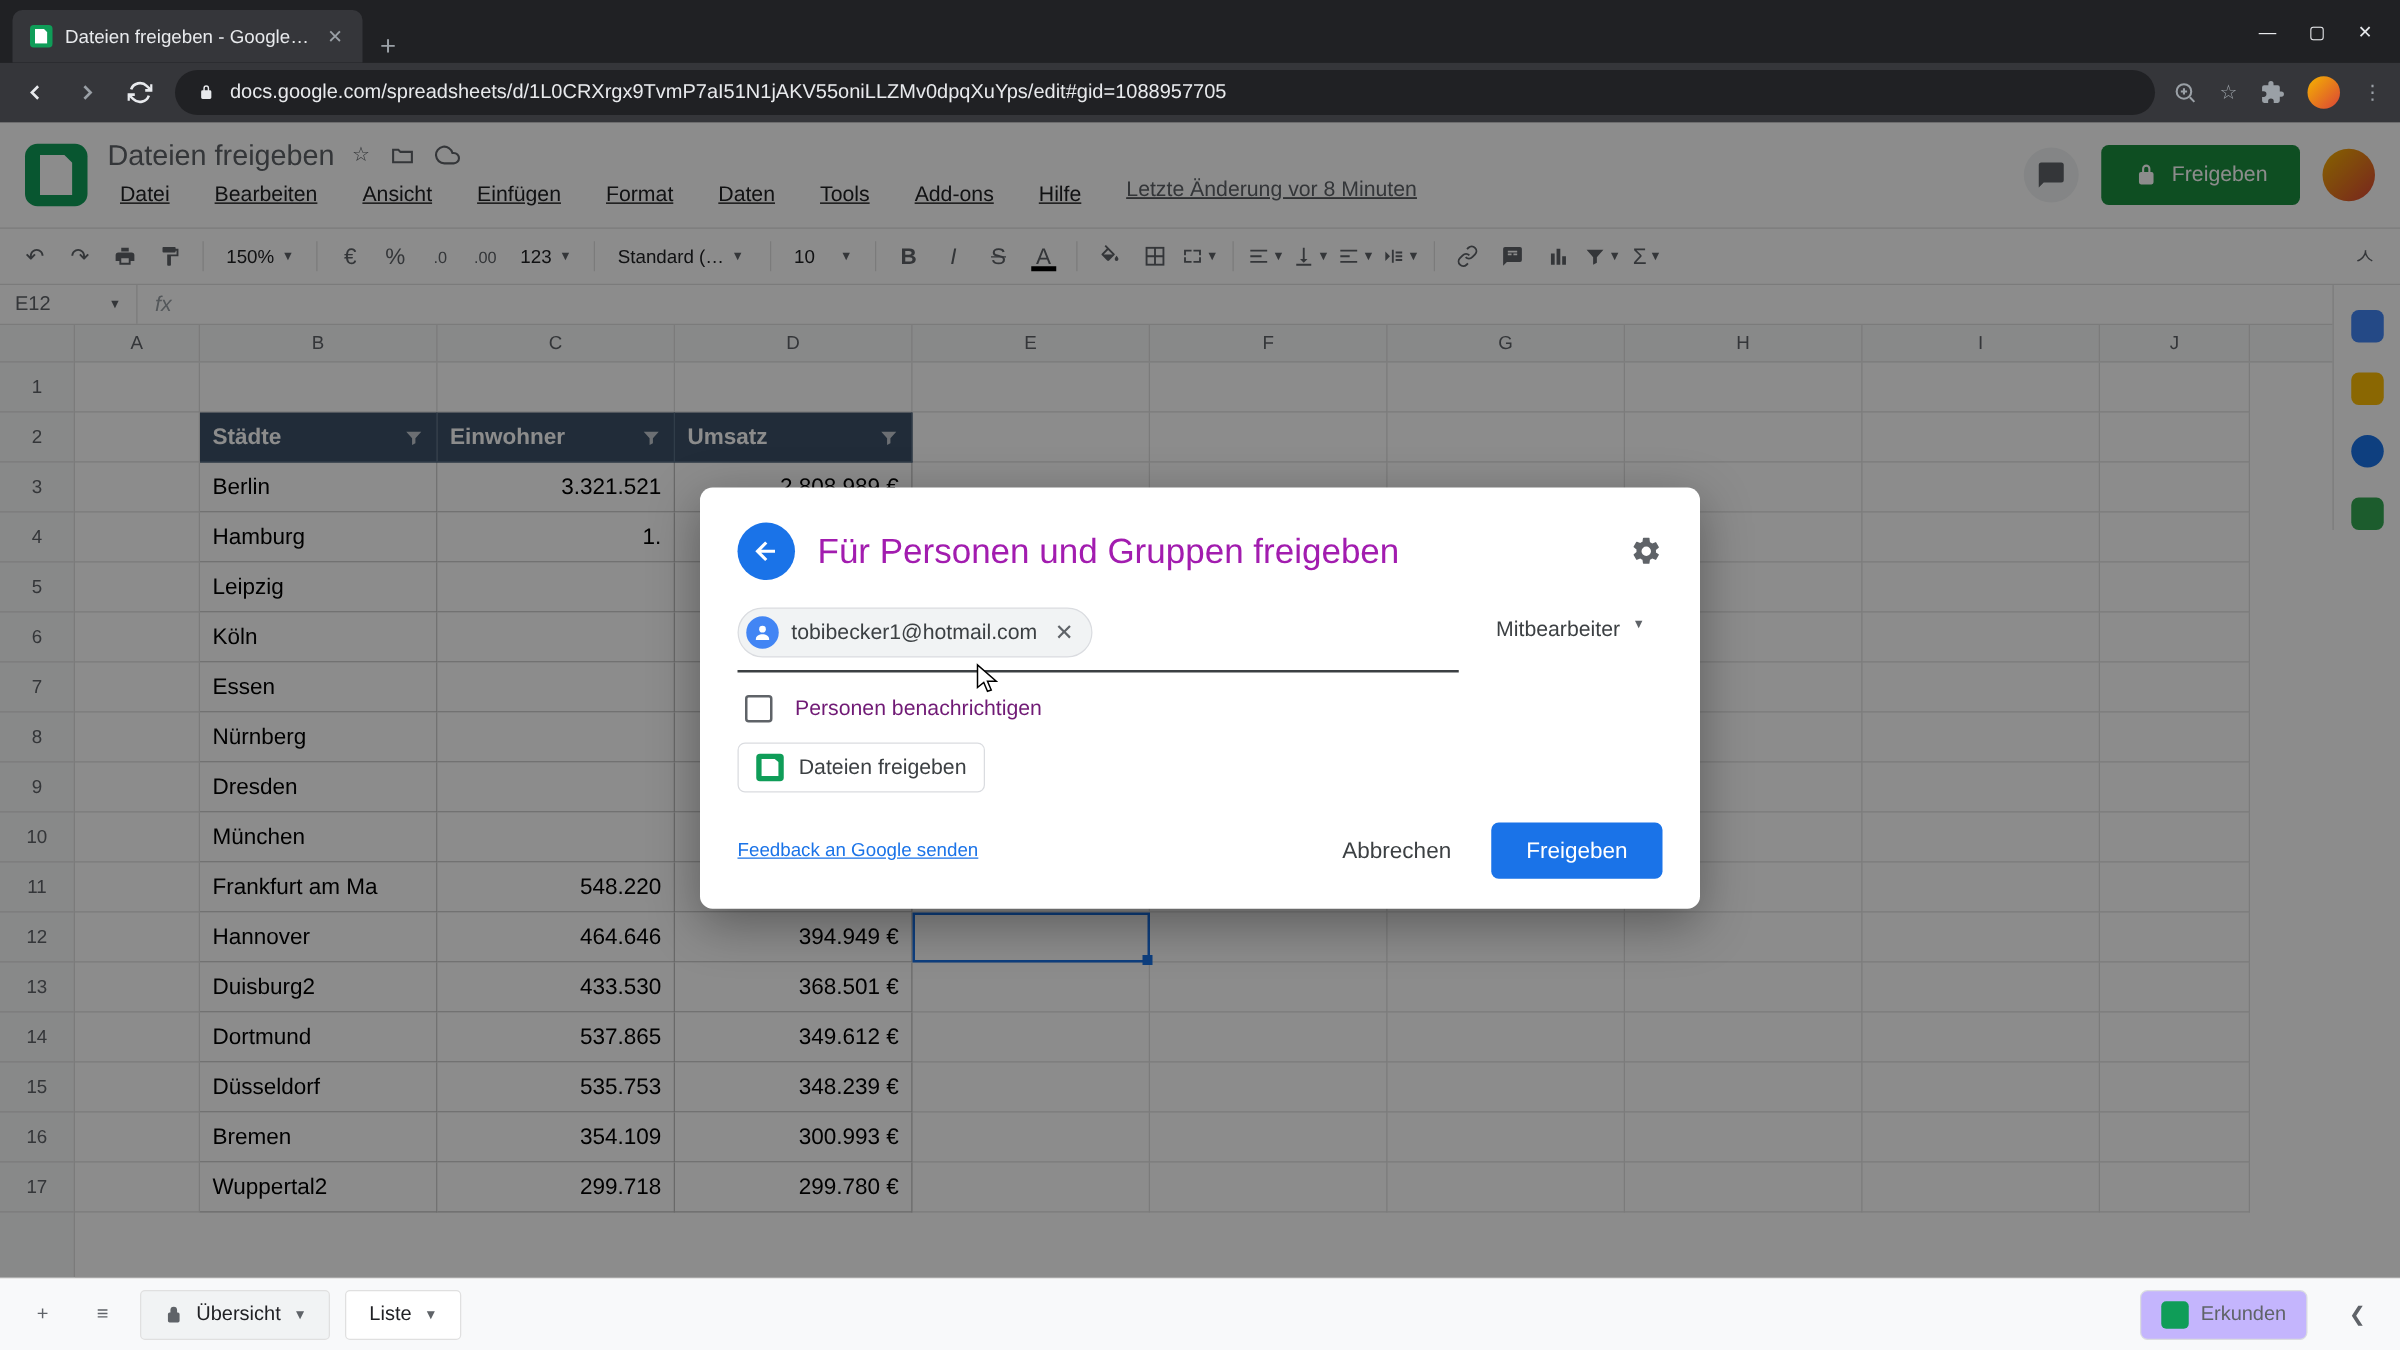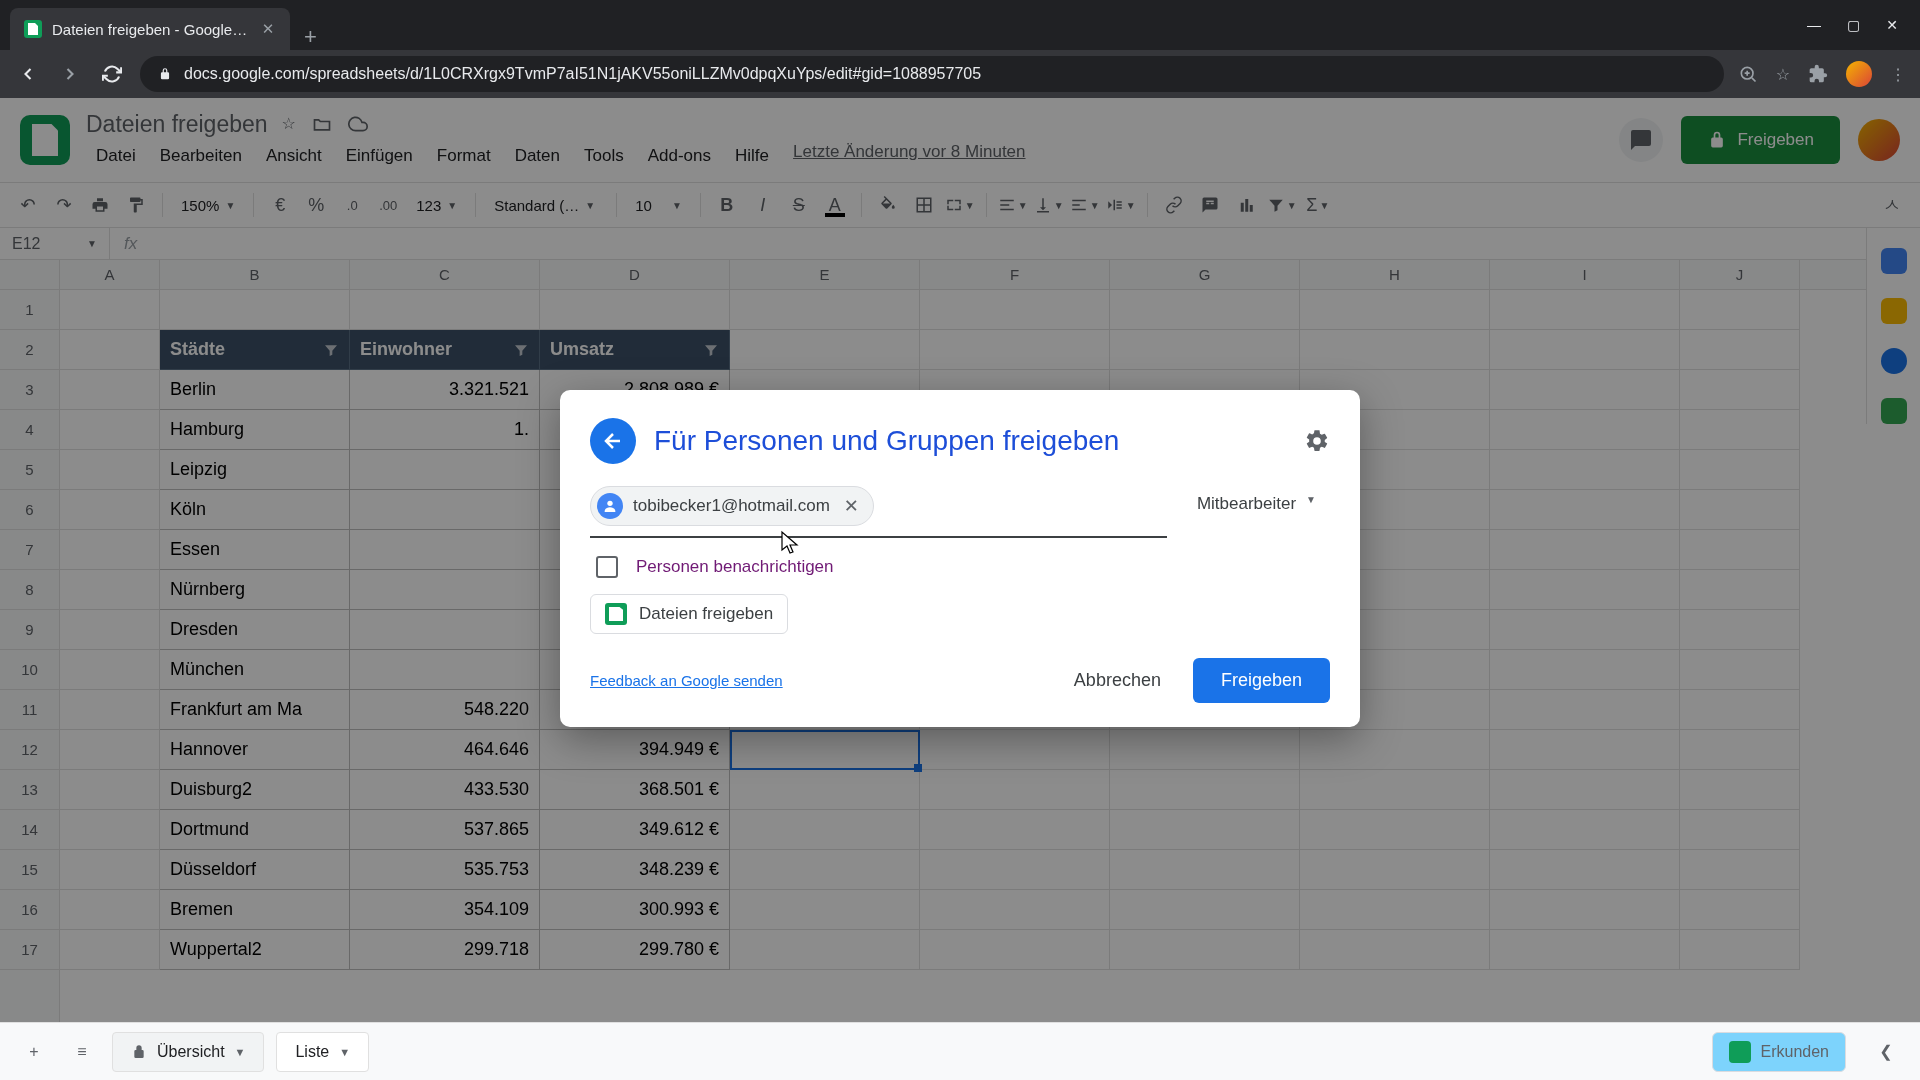--- a/index.html
+++ b/index.html
@@ -32,21 +32,21 @@
 .dim-overlay { position: absolute; inset: 0; background: rgba(0,0,0,0.45); z-index: 50; }
 
 
 .app-header { height: 84px; display: flex; align-items: center; padding: 0 20px; gap: 16px; }
 .sheets-logo { width: 50px; height: 50px; background: #0f9d58; border-radius: 10px; display: flex; align-items: center; justify-content: center; position: relative; }
 .sheets-logo::after { content: ''; width: 26px; height: 32px; background: #fff; clip-path: polygon(0 0, 75% 0, 100% 20%, 100% 100%, 0 100%); }
 .doc-title-area { display: flex; flex-direction: column; gap: 4px; }
 .doc-title-row { display: flex; align-items: center; gap: 14px; }
 .doc-title { font-size: 23px; color: #5f6368; }
 .title-icons { display: flex; gap: 16px; color: #5f6368; }
-.menu-row { display: flex; gap: 4px; }
+.menu-row { display: flex; gap: 16px; text-decoration: underline; }
 .menu-item { padding: 4px 10px; font-size: 17px; color: #202124; cursor: pointer; border-radius: 4px; }
 .last-edit { color: #5f6368; text-decoration: underline; font-size: 17px; margin-left: 10px; }
 .header-right { margin-left: auto; display: flex; align-items: center; gap: 18px; }
 .comments-btn { width: 44px; height: 44px; border-radius: 50%; background: #f1f3f4; display: flex; align-items: center; justify-content: center; }
 .share-btn { background: #1a8e3f; color: #fff; height: 48px; padding: 0 26px; border-radius: 6px; display: flex; align-items: center; gap: 10px; font-size: 17px; font-weight: 500; }
 .user-avatar { width: 42px; height: 42px; border-radius: 50%; background: linear-gradient(135deg,#f4b400,#db4437); }
 
 
 .toolbar { height: 46px; border-top: 1px solid #e0e0e0; border-bottom: 1px solid #e0e0e0; display: flex; align-items: center; padding: 0 12px; gap: 4px; }
 .tb-btn { width: 32px; height: 32px; display: flex; align-items: center; justify-content: center; color: #5f6368; border-radius: 4px; font-size: 18px; }
@@ -85,28 +85,28 @@
 
 
 .right-sidebar { position: absolute; right: 0; top: 130px; width: 54px; background: #fff; border-left: 1px solid #e0e0e0; display: flex; flex-direction: column; gap: 24px; padding-top: 20px; align-items: center; }
 .side-app { width: 26px; height: 26px; border-radius: 6px; }
 
 
 .sheet-tabs { height: 58px; background: #f8f9fa; border-top: 1px solid #e0e0e0; display: flex; align-items: center; padding: 0 16px; gap: 12px; }
 .sheet-tab-btn { width: 36px; height: 36px; display: flex; align-items: center; justify-content: center; color: #5f6368; border-radius: 4px; }
 .sheet-tab { padding: 10px 18px; background: #fff; border: 1px solid #e0e0e0; border-radius: 4px; font-size: 16px; color: #202124; display: flex; align-items: center; gap: 10px; }
 .sheet-tab .arrow { font-size: 11px; color: #5f6368; }
-.explore-btn { margin-left: auto; background: #7dd3fc; border: 1px solid #dadce0; border-radius: 6px; padding: 8px 16px; display: flex; align-items: center; gap: 10px; color: #5f6368; font-size: 16px; }
+.explore-btn { margin-left: auto; background: #c4b5fd; border: 1px solid #dadce0; border-radius: 6px; padding: 8px 16px; display: flex; align-items: center; gap: 10px; color: #5f6368; font-size: 16px; }
 .explore-icon { width: 22px; height: 22px; background: #0f9d58; border-radius: 4px; }
 
 
 .dialog { position: absolute; z-index: 100; left: 560px; top: 390px; width: 800px; background: #fff; border-radius: 10px; box-shadow: 0 12px 40px rgba(0,0,0,0.35); padding: 28px 30px 24px; }
 .dialog-header { display: flex; align-items: center; gap: 18px; margin-bottom: 22px; }
 .back-btn { width: 46px; height: 46px; border-radius: 50%; background: #1a73e8; display: flex; align-items: center; justify-content: center; color: #fff; cursor: pointer; }
-.dialog-title { font-size: 28px; color: #1d4ed8; font-weight: 400; flex: 1; }
+.dialog-title { font-size: 28px; color: #a21caf; font-weight: 400; flex: 1; }
 .settings-btn { color: #5f6368; cursor: pointer; }
 
 .input-row { display: flex; gap: 16px; margin-bottom: 18px; }
 .chip-input { flex: 1; border-bottom: 2px solid #3c4043; padding-bottom: 10px; display: flex; }
 .chip { background: #f1f3f4; border: 1px solid #dadce0; border-radius: 20px; padding: 6px 10px 6px 6px; display: flex; align-items: center; gap: 10px; font-size: 17px; color: #3c4043; }
 .chip-avatar { width: 26px; height: 26px; border-radius: 50%; background: #4285f4; display: flex; align-items: center; justify-content: center; color: #fff; font-size: 14px; }
 .chip-remove { color: #5f6368; cursor: pointer; font-size: 18px; padding: 0 4px; }
 .role-select { display: flex; align-items: flex-start; gap: 10px; padding: 8px 14px; font-size: 17px; color: #3c4043; cursor: pointer; border-radius: 4px; }
 
 .notify-row { display: flex; align-items: center; gap: 18px; margin-bottom: 16px; padding-left: 6px; }

